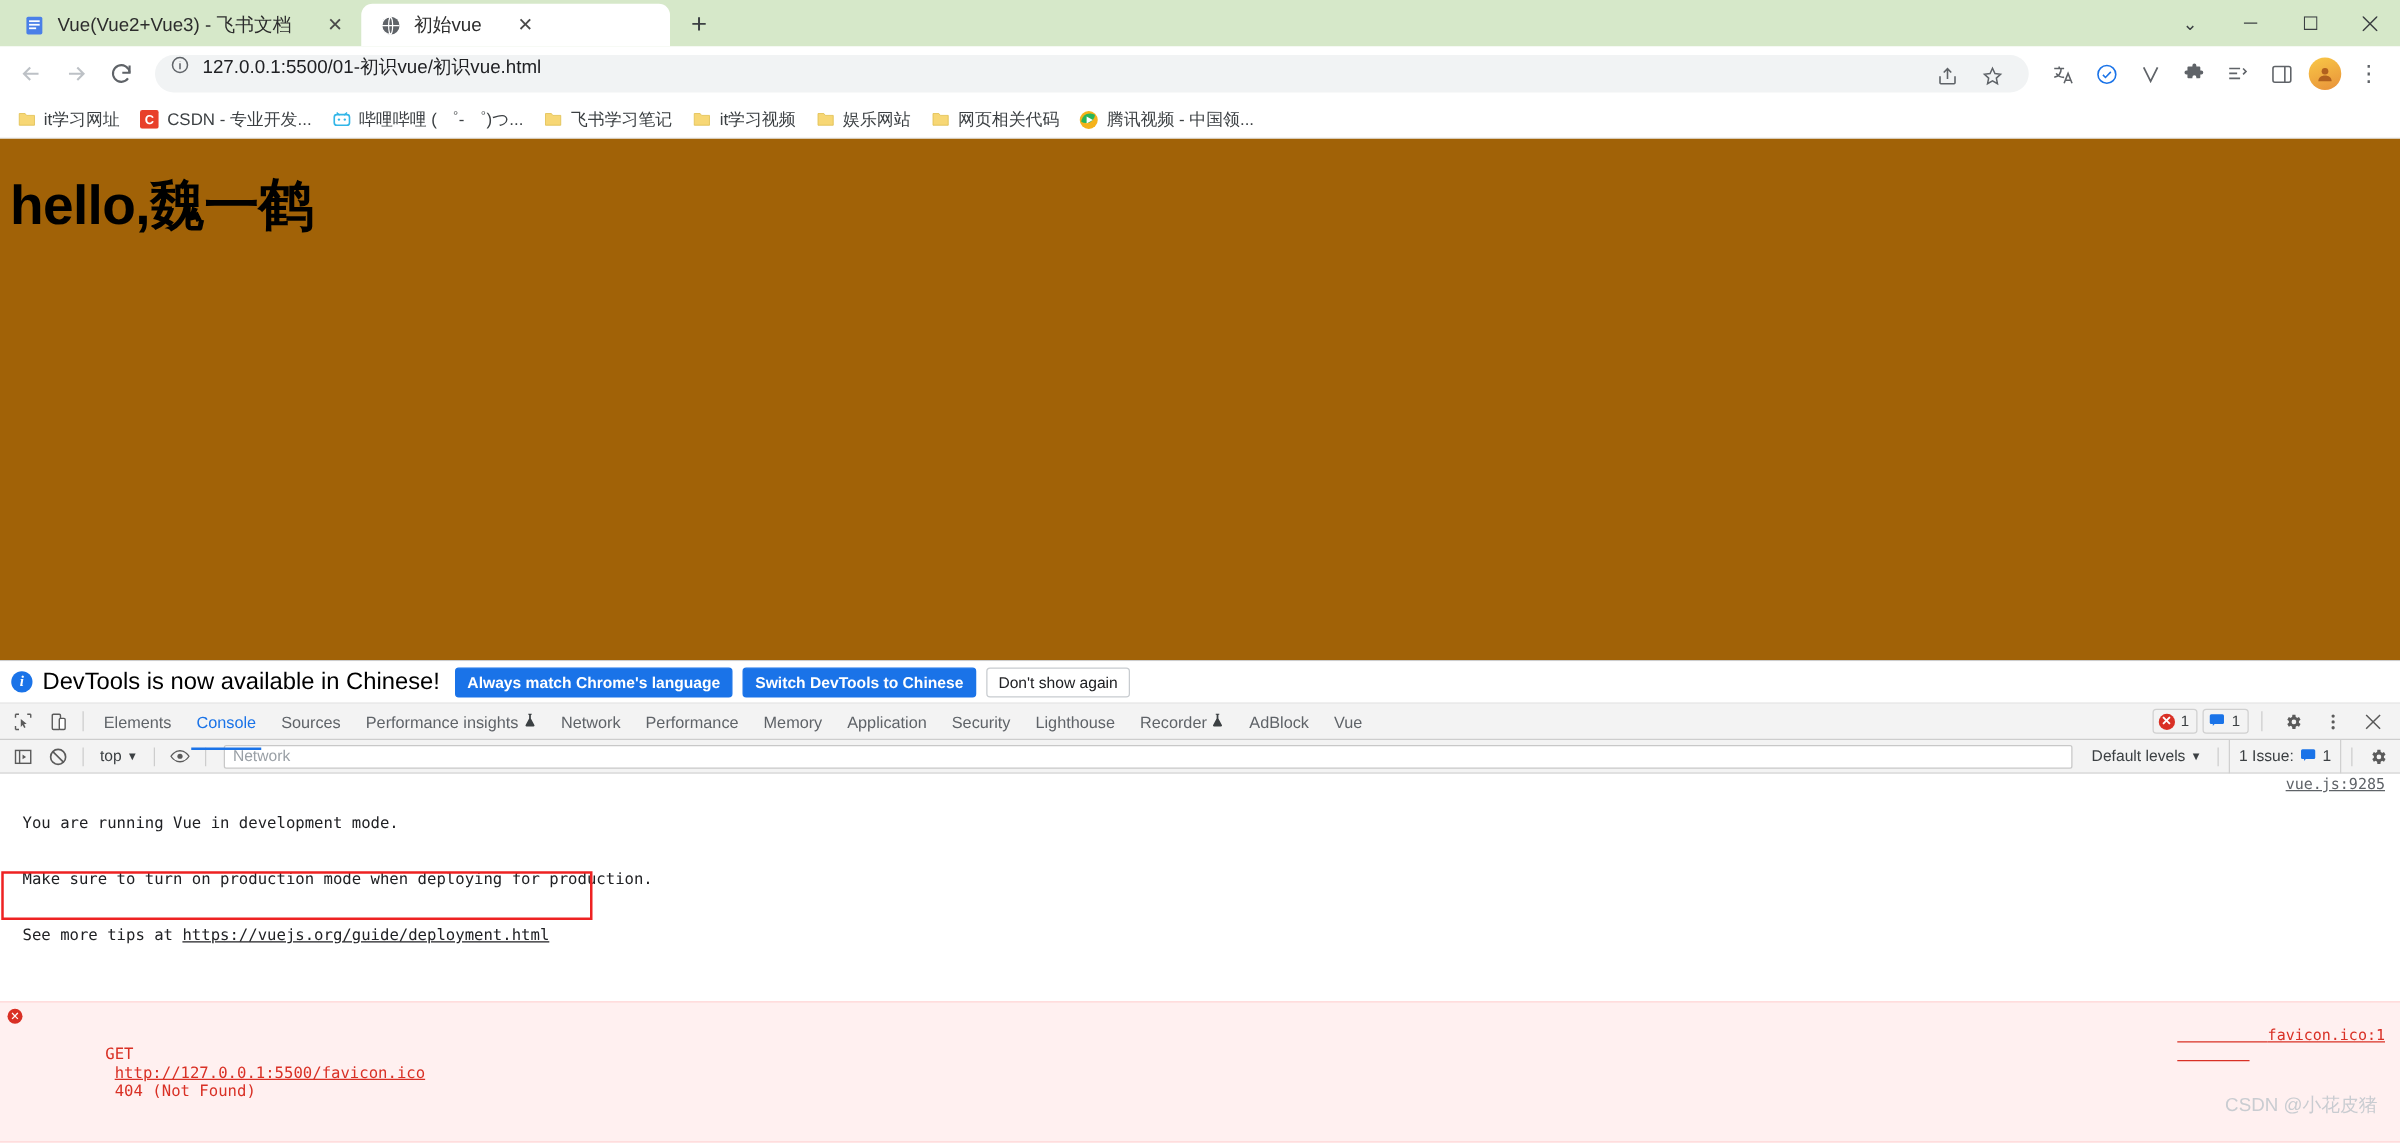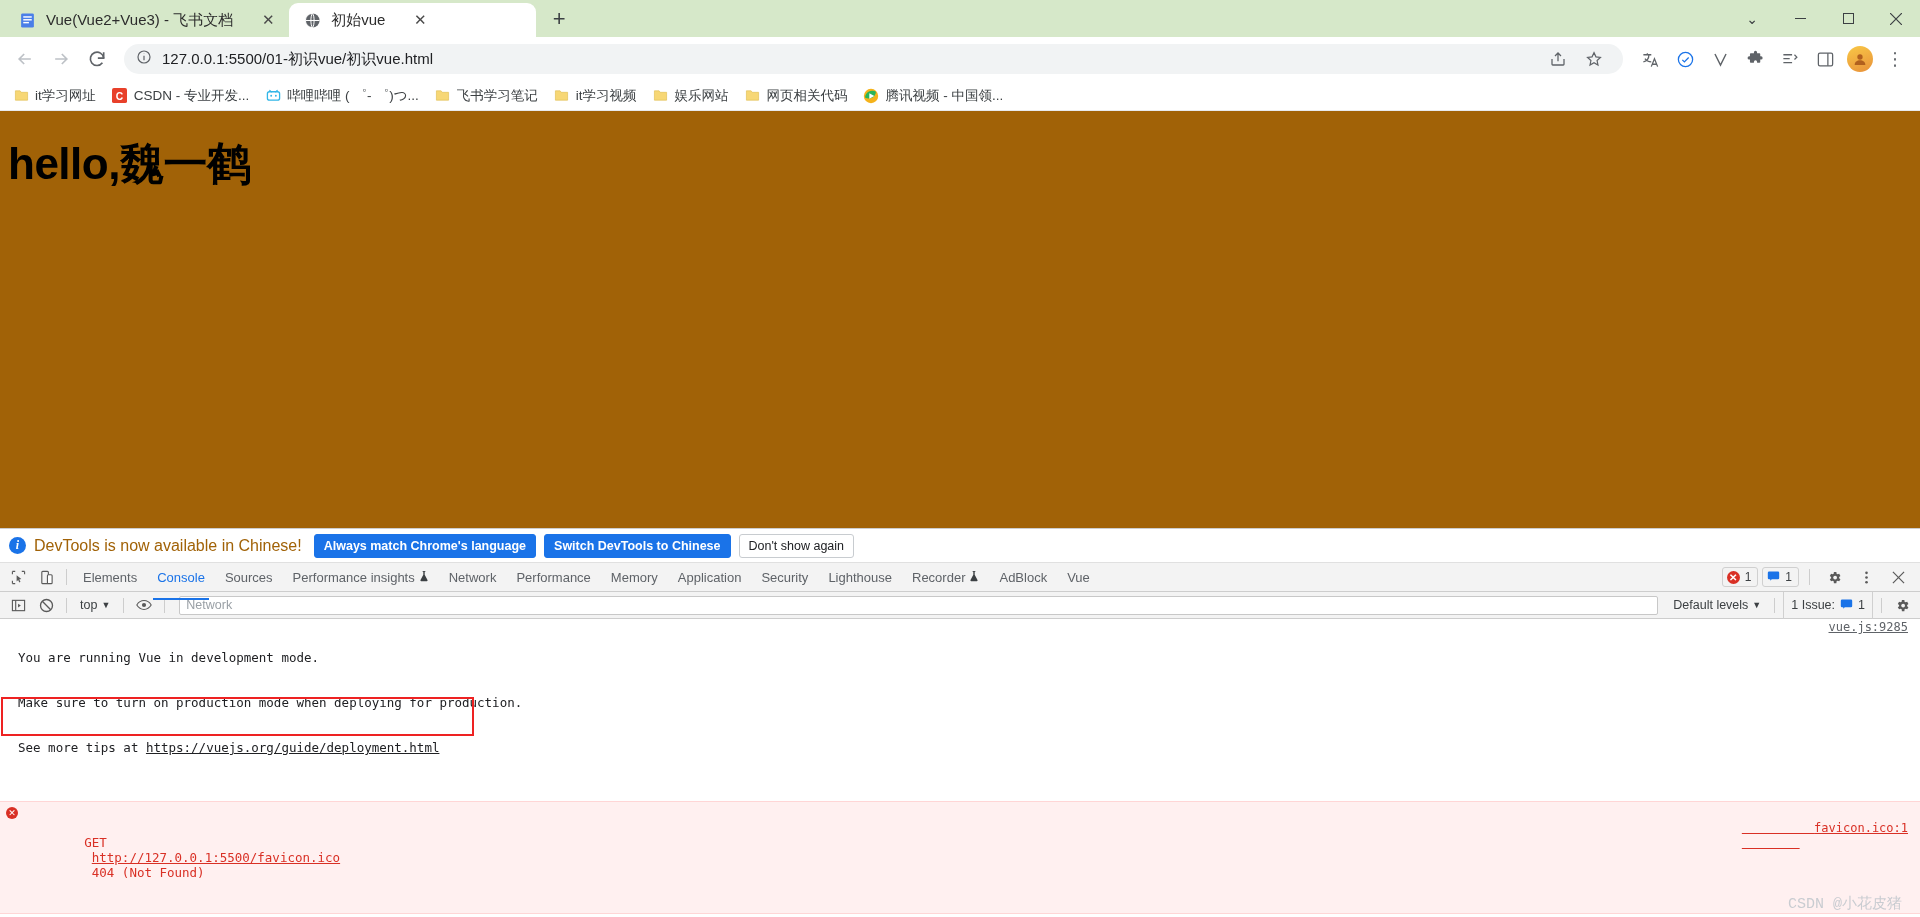--- a/index.html
+++ b/index.html
@@ -47,21 +47,21 @@
     height: 44px; background: #ffffff; display: flex; align-items: center;
     padding: 0 8px; gap: 2px;
   }
   .nav-icon {
     width: 34px; height: 34px; border-radius: 50%; display: flex;
     align-items: center; justify-content: center; color: #5f6368; flex: 0 0 auto;
   }
   .nav-icon.dim { color: #bdc1c6; }
   .omnibox {
     flex: 1; height: 30px; background: #f1f3f4; border-radius: 16px;
-    display: flex; align-items: center; padding: 0 12px; margin: 0 8px;
+    display: flex; align-items: flex-start; padding: 0 12px; margin: 0 8px;
     gap: 10px; min-width: 0;
   }
   .omnibox-url {
     font-size: 15px; color: #202124; white-space: nowrap; overflow: hidden;
     text-overflow: ellipsis; flex: 1;
   }
   .omnibox-actions { display: flex; align-items: center; gap: 2px; }
   .toolbar-end { display: flex; align-items: center; gap: 1px; }
   .profile-avatar {
     width: 26px; height: 26px; border-radius: 50%;
@@ -95,21 +95,21 @@
   }
   .dt-banner {
     height: 34px; background: #ffffff; border-bottom: 1px solid #e0e0e0;
     display: flex; align-items: center; gap: 8px; padding: 0 9px;
   }
   .dt-banner-icon {
     width: 17px; height: 17px; border-radius: 50%; background: #1a73e8;
     color: #fff; font-size: 12px; font-weight: bold; font-style: italic;
     display: flex; align-items: center; justify-content: center; font-family: "Liberation Serif", serif;
   }
-  .dt-banner-text { font-size: 16px; color: #a16207; margin-right: 4px; }
+  .dt-banner-text { font-size: 19px; color: #000000; margin-right: 4px; }
   .dt-btn-primary {
     background: #1a73e8; color: #fff; border: 1px solid #1a73e8; border-radius: 3px;
     font-size: 12.5px; font-weight: bold; padding: 4px 9px; height: 24px;
     display:flex;align-items:center; font-family: "Liberation Sans", sans-serif;
   }
   .dt-btn-ghost {
     background: #fff; color: #202124; border: 1px solid #c8ccd0; border-radius: 3px;
     font-size: 12.5px; padding: 4px 9px; height: 24px; display:flex;align-items:center;
     font-family: "Liberation Sans", sans-serif;
   }
@@ -189,22 +189,22 @@
   .link-u { text-decoration: underline; }
   .prompt-row {
     padding: 2px 0 2px 18px; color: #4a6fbf; position: relative; line-height: 15px;
   }
   .prompt-caret { position: absolute; left: 8px; top: 2px; color: #6e7b91; }
   .red-outline {
     position: absolute; left: 1px; top: 78px; width: 473px; height: 39px;
     border: 2px solid #ee2222; pointer-events: none;
   }
   .watermark {
-    position: absolute; right: 18px; bottom: 4px; font-size: 15px; color: #c9ccd1;
-    font-family: Liberation Mono, monospace;
+    position: absolute; right: 18px; bottom: 23px; font-size: 15px; color: #c9ccd1;
+    font-family: Liberation Sans, sans-serif;
   }
 </style>
 </head>
 <body>
 
 <div class="browser">
 
   <div class="tabstrip">
     <div class="tab inactive">
       <span class="tab-favicon">

